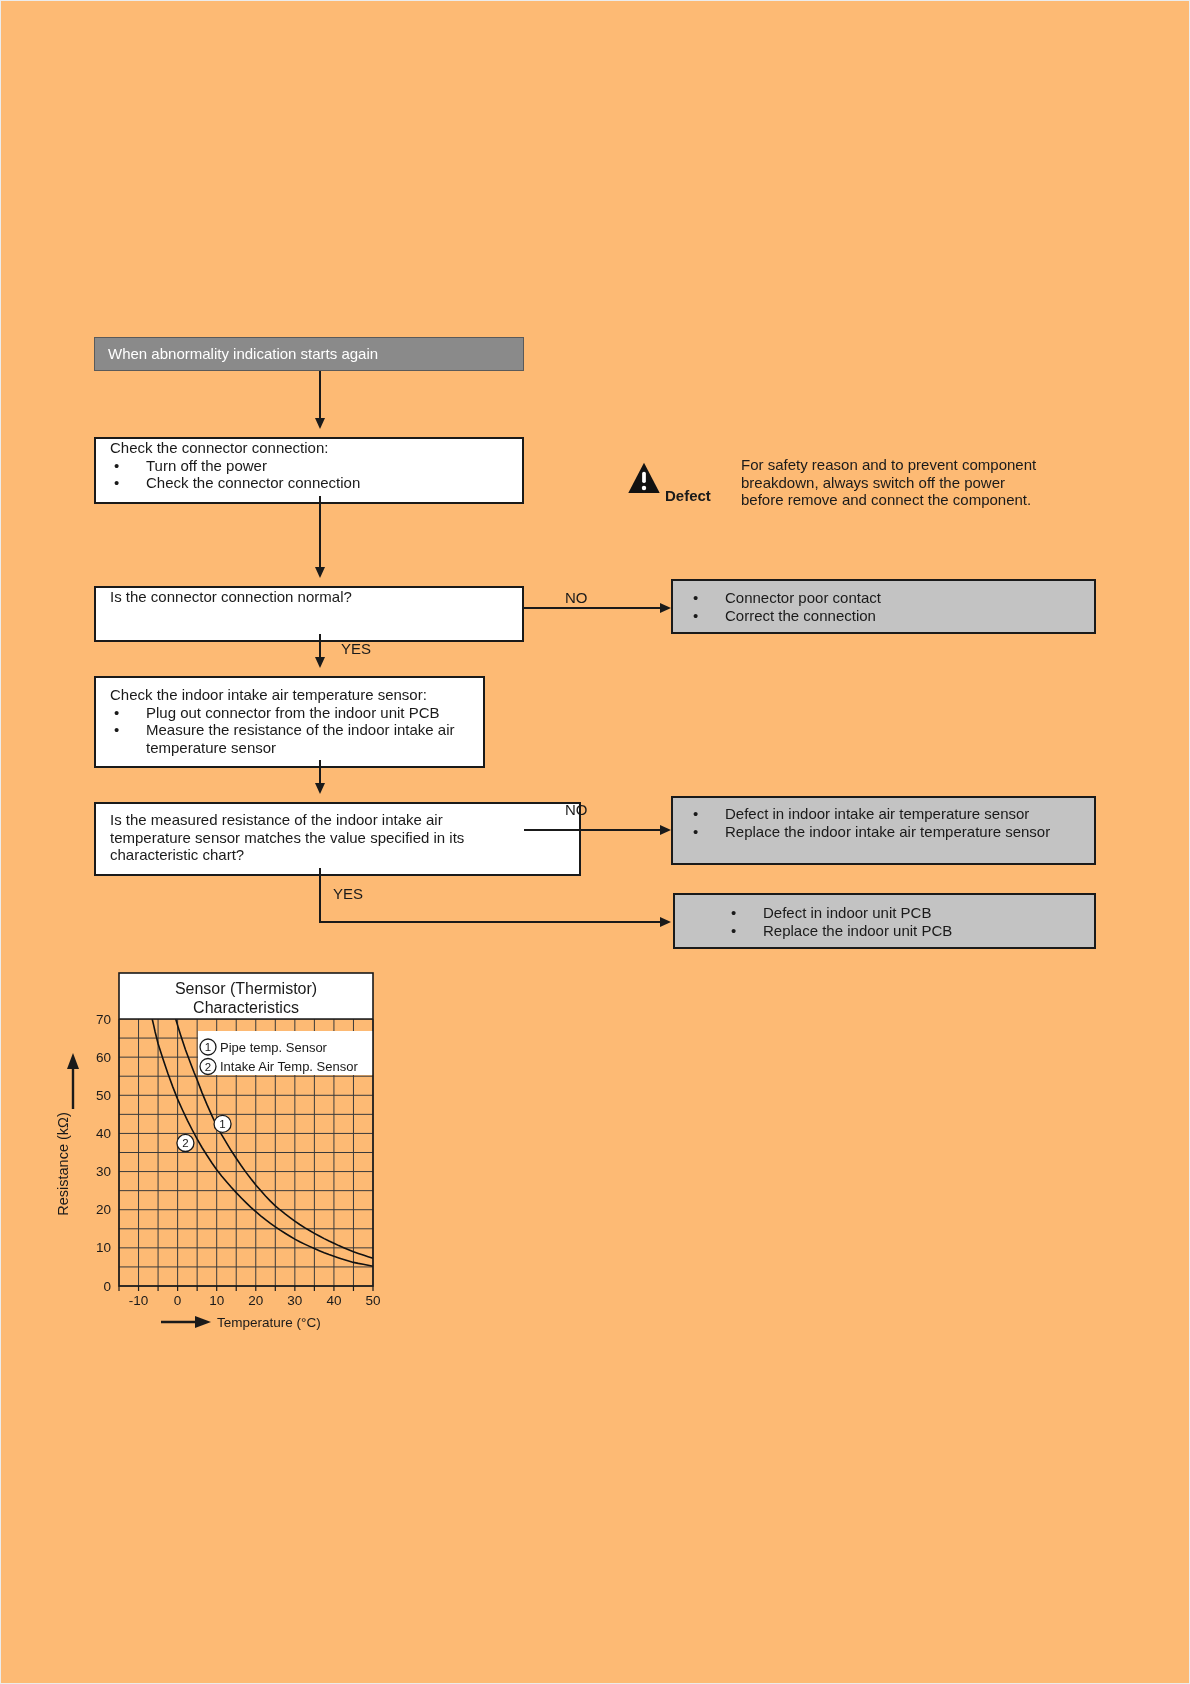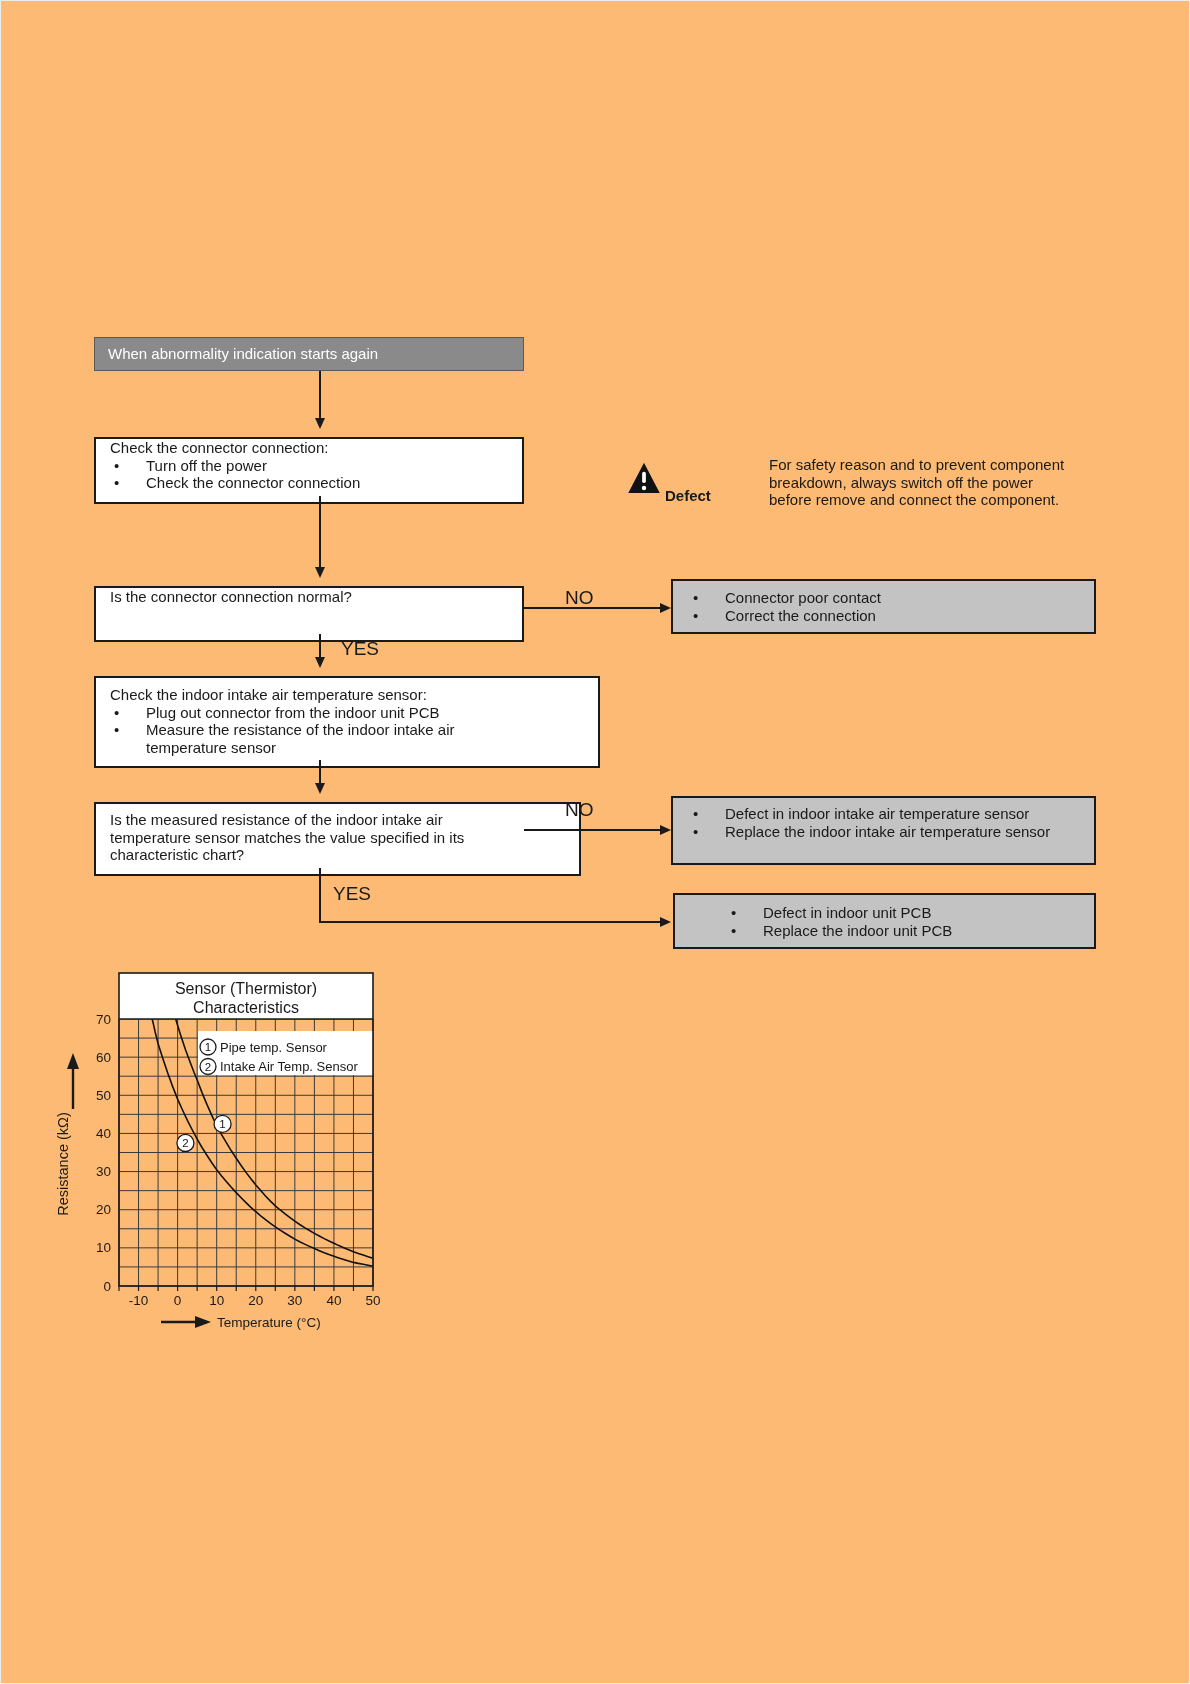--- a/index.html
+++ b/index.html
@@ -21,41 +21,41 @@
     border:1px solid #5a5a5a; padding-left:13px; line-height:31px;
   }
   ul.blist{list-style:none; margin:0; padding:0;}
   ul.blist li{position:relative; padding-left:36px;}
   ul.blist li .dot{position:absolute; left:4px; top:0;}
   .w352{max-width:352px;} .w335{max-width:335px; display:inline-block; vertical-align:top;}
   .vline{width:2px; background:var(--box-border);}
   .hline{height:2px; background:var(--box-border);}
   .arr-d{width:0;height:0;border-left:5.5px solid transparent;border-right:5.5px solid transparent;border-top:11px solid var(--box-border);}
   .arr-r{width:0;height:0;border-top:5.5px solid transparent;border-bottom:5.5px solid transparent;border-left:11px solid var(--box-border);}
-  .lbl{font-size:19px;}
+  .lbl{font-size:15px;}
   .caution-word{font-weight:bold; font-size:15px;}
   .cau-text div{white-space:nowrap;}
   svg text{font-family:"Liberation Sans","DejaVu Sans",sans-serif; fill:#1a1a1a;}
 </style>
 </head>
 <body>
 
 <div id="page">
 
   <div class="abs startbox" style="left:93px; top:336px; width:430px; height:34px;">
     <span>When abnormality indication starts again</span>
   </div>
 
   <svg class="abs" style="left:626px; top:458px;" width="34" height="38" viewBox="0 0 40 40">
     <path d="M20,2 L38.5,37.5 L1.5,37.5 Z" fill="#111"></path>
     <rect x="17.8" y="12.5" width="4.4" height="13.5" rx="2.1" fill="#fff"></rect>
     <circle cx="20" cy="31.8" r="2.6" fill="#fff"></circle>
   </svg>
   <div class="abs caution-word" style="left:664px; top:486px;">Defect</div>
-  <div class="abs cau-text" style="left:768px; top:455px;">
+  <div class="abs cau-text" style="left:740px; top:455px;">
     <div>For safety reason and to prevent component</div>
     <div>breakdown, always switch off the power</div>
     <div>before remove and connect the component.</div>
   </div>
 
   <div class="abs vline" style="left:318px; top:370px; height:48px;"></div>
   <div class="abs arr-d" style="left:313.5px; top:417px;"></div>
 
   <div class="abs fbox" style="left:93px; top:428px; width:430px; height:67px;">
     <div>Check the connector connection:</div>
@@ -79,21 +79,21 @@
     <ul class="blist">
       <li><span class="dot">•</span><span>Connector poor contact</span></li>
       <li><span class="dot">•</span><span>Correct the connection</span></li>
     </ul>
   </div>
 
   <div class="abs vline" style="left:318px; top:633px; height:24px;"></div>
   <div class="abs lbl" style="left:340px; top:639px;">YES</div>
   <div class="abs arr-d" style="left:313.5px; top:656px;"></div>
 
-  <div class="abs fbox" style="left:93px; top:667px; width:506px; height:92px; padding-top:8px;">
+  <div class="abs fbox" style="left:93px; top:667px; width:391px; height:92px; padding-top:8px;">
     <div>Check the indoor intake air temperature sensor:</div>
     <ul class="blist">
       <li><span class="dot">•</span><span>Plug out connector from the indoor unit PCB</span></li>
       <li class="w352"><span class="dot">•</span><span>Measure the resistance of the indoor intake air temperature sensor</span></li>
     </ul>
   </div>
 
   <div class="abs vline" style="left:318px; top:759px; height:24px;"></div>
   <div class="abs arr-d" style="left:313.5px; top:782px;"></div>
 

